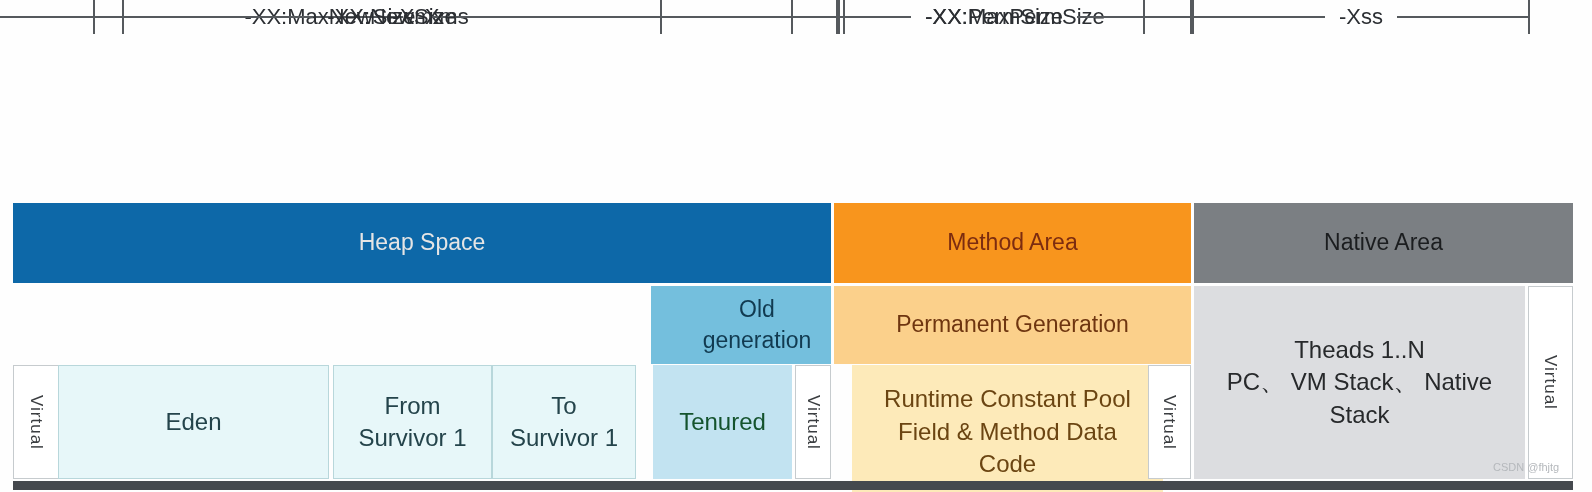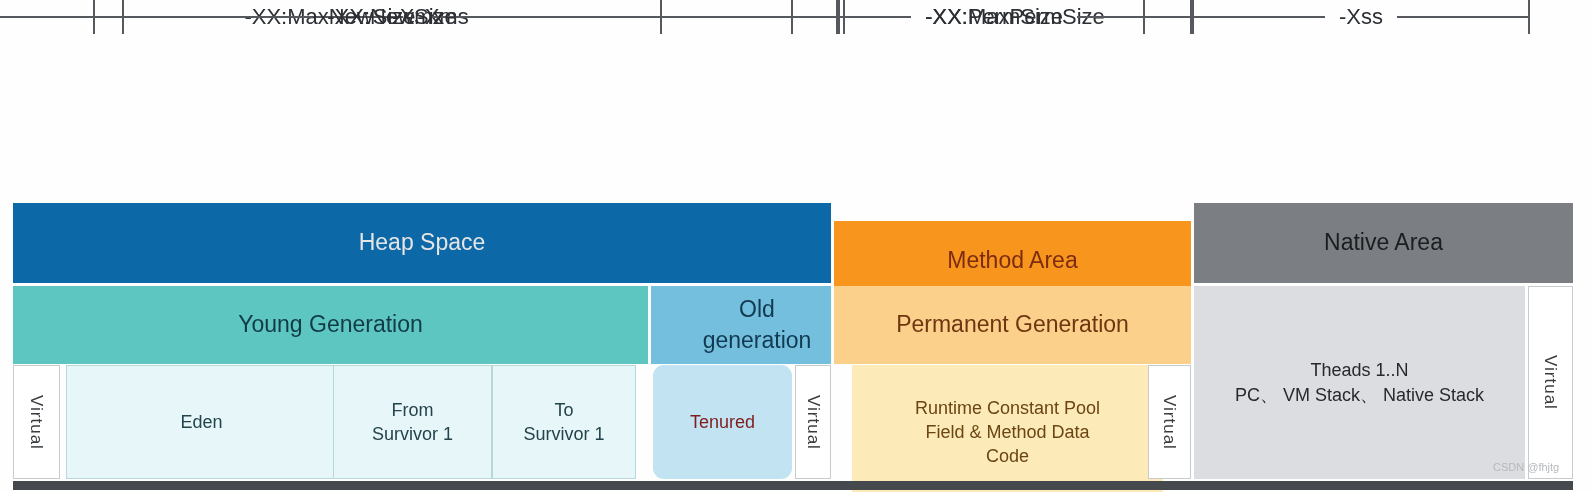--- a/index.html
+++ b/index.html
@@ -9,31 +9,31 @@
   }
   
   .measure{position:absolute;height:34px;display:flex;align-items:center;}
   .measure .seg{flex:1;height:2px;background:#55595d;}
   .measure .tick{width:2px;height:34px;background:#55595d;flex:0 0 auto;}
   .measure .tick.none{visibility:hidden;width:0;}
   .measure .lbl{margin:0 14px;font-size:22px;color:#2c2f33;white-space:nowrap;line-height:1;}
   
   .cell{
     position:absolute;box-sizing:border-box;display:flex;align-items:center;justify-content:center;
-    text-align:center;font-size:18px;line-height:1.35;white-space:pre-line;
+    text-align:center;font-size:24px;line-height:1.35;white-space:pre-line;
   }
   .hdr{font-size:23px;}
   .heap-hdr{background:#0d68a8;color:#e5e5e5;}
-  .method-hdr{background:#f8951d;color:#7c2c10;margin-top:18px;}
+  .method-hdr{background:#f8951d;color:#7c2c10;}
   .native-hdr{background:#7b7f83;color:#1b1d1f;}
   .young{background:#5ec6c1;color:#113b46;}
   .old{background:#74bfdd;color:#113a50;padding-left:32px;}
   .perm{background:#fbd08b;color:#6e3510;}
   .light{background:#e7f7f9;color:#24444b;border:1px solid #b8d7db;}
-  .tenured{background:#c2e3f1;color:#7f1d1d;border-radius:11px;}
+  .tenured{background:#c2e3f1;color:#14532d;}
   .runtime{background:#fdeab9;color:#6b4512;}
   .native-body{background:#dcdde0;color:#27292b;}
   .vcell{
     background:#ffffff;border:1px solid #c6cbce;color:#3a3d40;
     font-size:17px;
   }
   .vcell .vtxt{writing-mode:vertical-rl;letter-spacing:1px;line-height:1;}
   .native-body .inner{width:300px;}
   .bottom-bar{position:absolute;background:#45494e;}
   .watermark{position:absolute;font-size:11px;color:#b5b8bc;white-space:nowrap;}
@@ -90,36 +90,35 @@
     <span class="seg"></span>
     <span class="lbl">-XX:NewSize</span>
     <span class="seg"></span>
     <span class="tick"></span>
   </div>
 
   <div class="cell hdr heap-hdr" style="left:13px;top:203px;width:818px;height:80px">Heap Space</div>
   <div class="cell hdr method-hdr" style="left:834px;top:203px;width:357px;height:80px">Method Area</div>
   <div class="cell hdr native-hdr" style="left:1194px;top:203px;width:379px;height:80px">Native Area</div>
 
-  <div class="cell hdr young" style="left:13px;top:286px;width:635px;height:78px">Young Generation</div>
   <div class="cell hdr old" style="left:651px;top:286px;width:180px;height:78px">Old generation</div>
   <div class="cell hdr perm" style="left:834px;top:286px;width:357px;height:78px">Permanent Generation</div>
 
   <div class="cell native-body" style="left:1194px;top:286px;width:331px;height:193px">
     <div class="inner">Theads 1..N
 PC、 VM Stack、 Native Stack</div>
   </div>
   <div class="cell vcell" style="left:1528px;top:286px;width:45px;height:193px">
     <span class="vtxt">Virtual</span>
   </div>
 
   <div class="cell vcell" style="left:13px;top:365px;width:47px;height:114px">
     <span class="vtxt">Virtual</span>
   </div>
-  <div class="cell light" style="left:66px;top:365px;width:271px;height:114px">Eden</div>
+  <div class="cell light" style="left:58px;top:365px;width:271px;height:114px">Eden</div>
   <div class="cell light" style="left:333px;top:365px;width:159px;height:114px">From
 Survivor 1</div>
   <div class="cell light" style="left:492px;top:365px;width:144px;height:114px">To
 Survivor 1</div>
   <div class="cell tenured" style="left:653px;top:365px;width:139px;height:114px">Tenured</div>
   <div class="cell vcell" style="left:795px;top:365px;width:36px;height:114px">
     <span class="vtxt">Virtual</span>
   </div>
   <div class="cell runtime" style="left:852px;top:365px;width:311px;height:134px">Runtime Constant Pool
 Field &amp; Method Data

